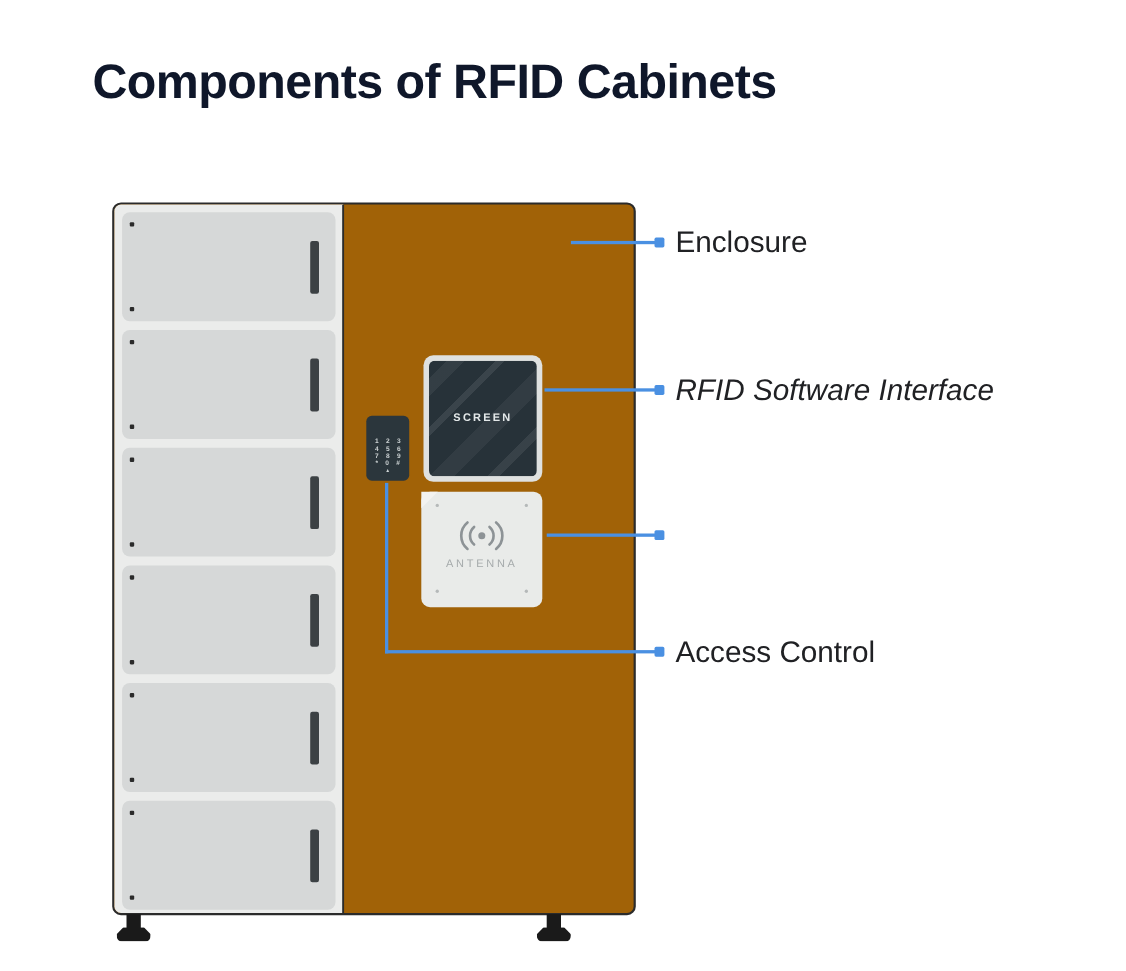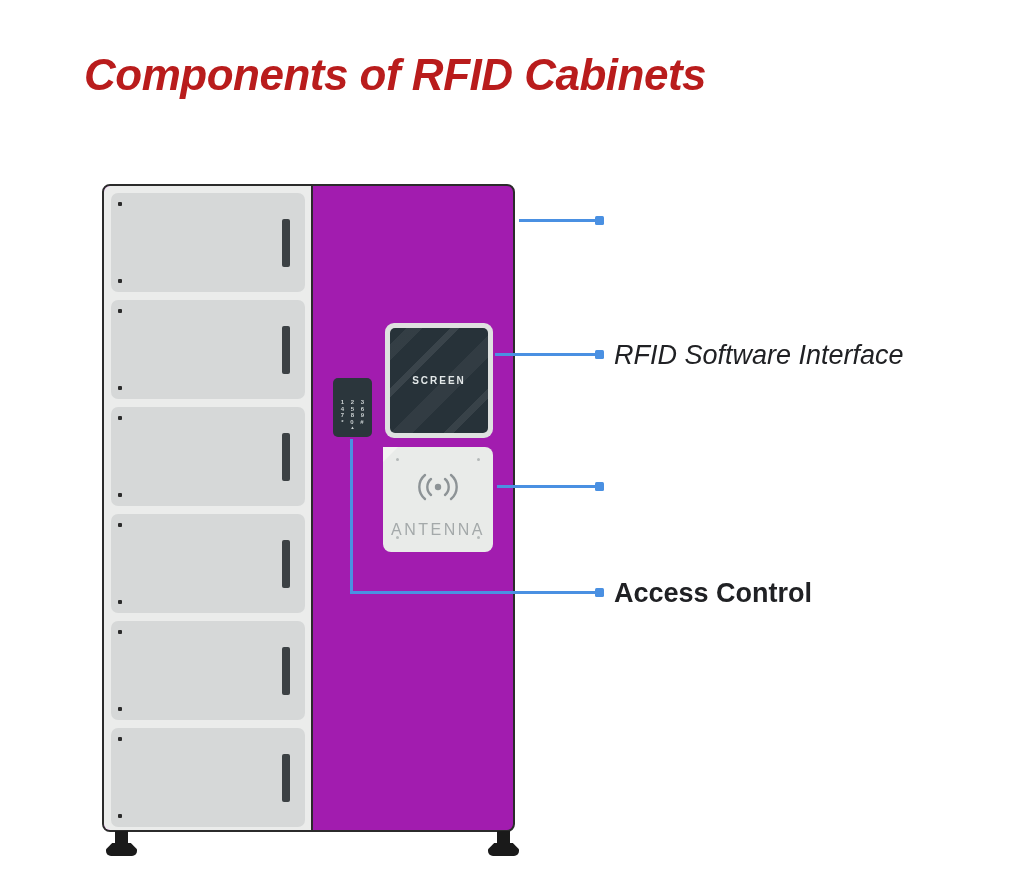--- a/index.html
+++ b/index.html
@@ -3,26 +3,26 @@
 <meta charset="utf-8">
 <style>
   * { margin:0; padding:0; box-sizing:border-box; }
   html,body { background:#ffffff; }
   .page {
     position:relative; width:1024px; height:883px; background:#ffffff;
     font-family:"Liberation Sans", sans-serif; overflow:hidden;
   }
   .title {
     position:absolute; left:84px; top:50px;
-    font-size:44px; font-weight:700; letter-spacing:-0.5px; color:#b91c1c;font-style:italic;
+    font-size:44px; font-weight:700; letter-spacing:-0.5px; color:#0f172a;
   }
   
   .cabinet {
-    position:absolute; left:102px; top:184px; width:413px; height:648px;
-    background:#a21caf; border:2px solid #2b2b2b; border-radius:8px;padding-left:48px;
+    position:absolute; left:102px; top:184px; width:476px; height:648px;
+    background:#a16207; border:2px solid #2b2b2b; border-radius:8px;padding-left:48px;
   }
   .locker-col {
     position:absolute; left:0; top:0; bottom:0; width:209px;
     background:#ebeceb; border-right:2px solid #2b2b2b;
     border-radius:6px 0 0 6px;
   }
   .locker {
     position:absolute; left:7px; width:194px; height:99px;
     background:#d6d8d8; border-radius:7px;
   }
@@ -83,21 +83,21 @@
     border-top:15px solid #f3f3f1; border-right:15px solid transparent;
   }
   .screw {
     position:absolute; width:3px; height:3px; border-radius:50%;
     background:#b5b9b9;
   }
   .screw.tl{left:13px;top:11px;} .screw.tr{right:13px;top:11px;}
   .screw.bl{left:13px;bottom:13px;} .screw.br{right:13px;bottom:13px;}
   .ant-icon { margin-top:25px; }
   .ant-label {
-    margin-top:19px; font-size:16px; letter-spacing:2.5px; color:#a4a9aa;
+    margin-top:5px; font-size:10px; letter-spacing:2.5px; color:#a4a9aa;
   }
   
   .foot-stem {
     position:absolute; width:13px; height:14px; background:#1a1a1a;
   }
   .foot-base {
     position:absolute; width:31px; height:13px; background:#1a1a1a;
     border-radius:3px 3px 5px 5px;
     clip-path:polygon(20% 0, 80% 0, 100% 48%, 100% 100%, 0 100%, 0 48%);
   }
@@ -113,21 +113,21 @@
   .marker {
     position:absolute; width:9px; height:9px; background:#4a90e2;
     border-radius:1.5px;
   }
   .m1 { left:595px; top:216px; } .m2 { left:595px; top:350px; }
   .m3 { left:595px; top:482px; } .m4 { left:595px; top:588px; }
   .callout-label {
     position:absolute; left:614px; transform:translateY(-50%);
     font-size:27px; color:#202124; white-space:nowrap;
   }
-  .l1 { top:221px; } .l2 { top:355px;font-style:italic; } .l3 { top:487px; } .l4 { top:593px;font-weight:bold; }
+  .l1 { top:221px; } .l2 { top:355px;font-style:italic; } .l3 { top:487px; } .l4 { top:593px; }
 </style>
 </head>
 <body>
 
 <div class="page">
 
   <h1 class="title">Components of RFID Cabinets</h1>
 
   <div class="cabinet">
 
@@ -195,20 +195,21 @@
     </div>
   </div>
 
   <span class="foot-stem lf"></span>
   <span class="foot-base lf"></span>
   <span class="foot-stem rf"></span>
   <span class="foot-base rf"></span>
 
   <span class="conn c1h"></span>
   <span class="marker m1"></span>
+  <div class="callout-label l1">Enclosure</div>
 
   <span class="conn c2h"></span>
   <span class="marker m2"></span>
   <div class="callout-label l2">RFID Software Interface</div>
 
   <span class="conn c3h"></span>
   <span class="marker m3"></span>
 
   <span class="conn c4v"></span>
   <span class="conn c4h"></span>

